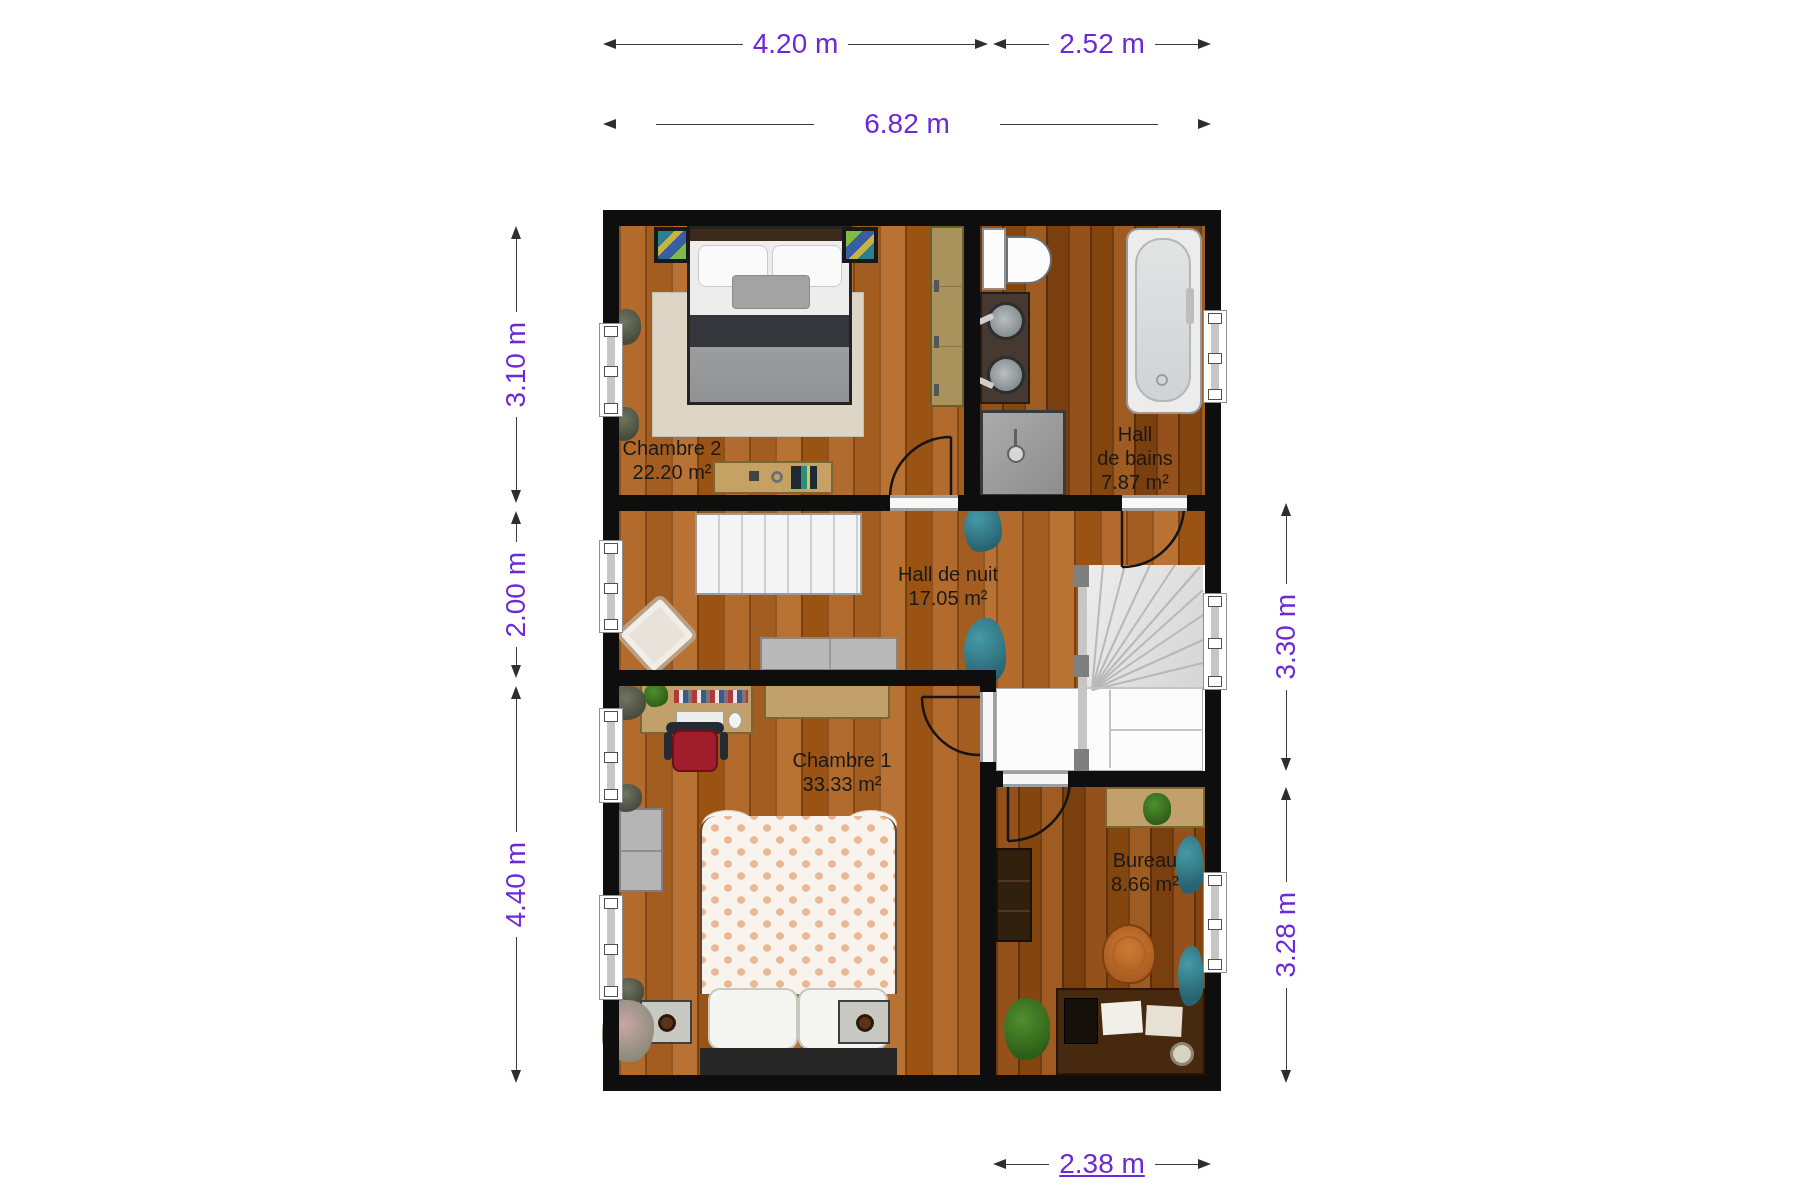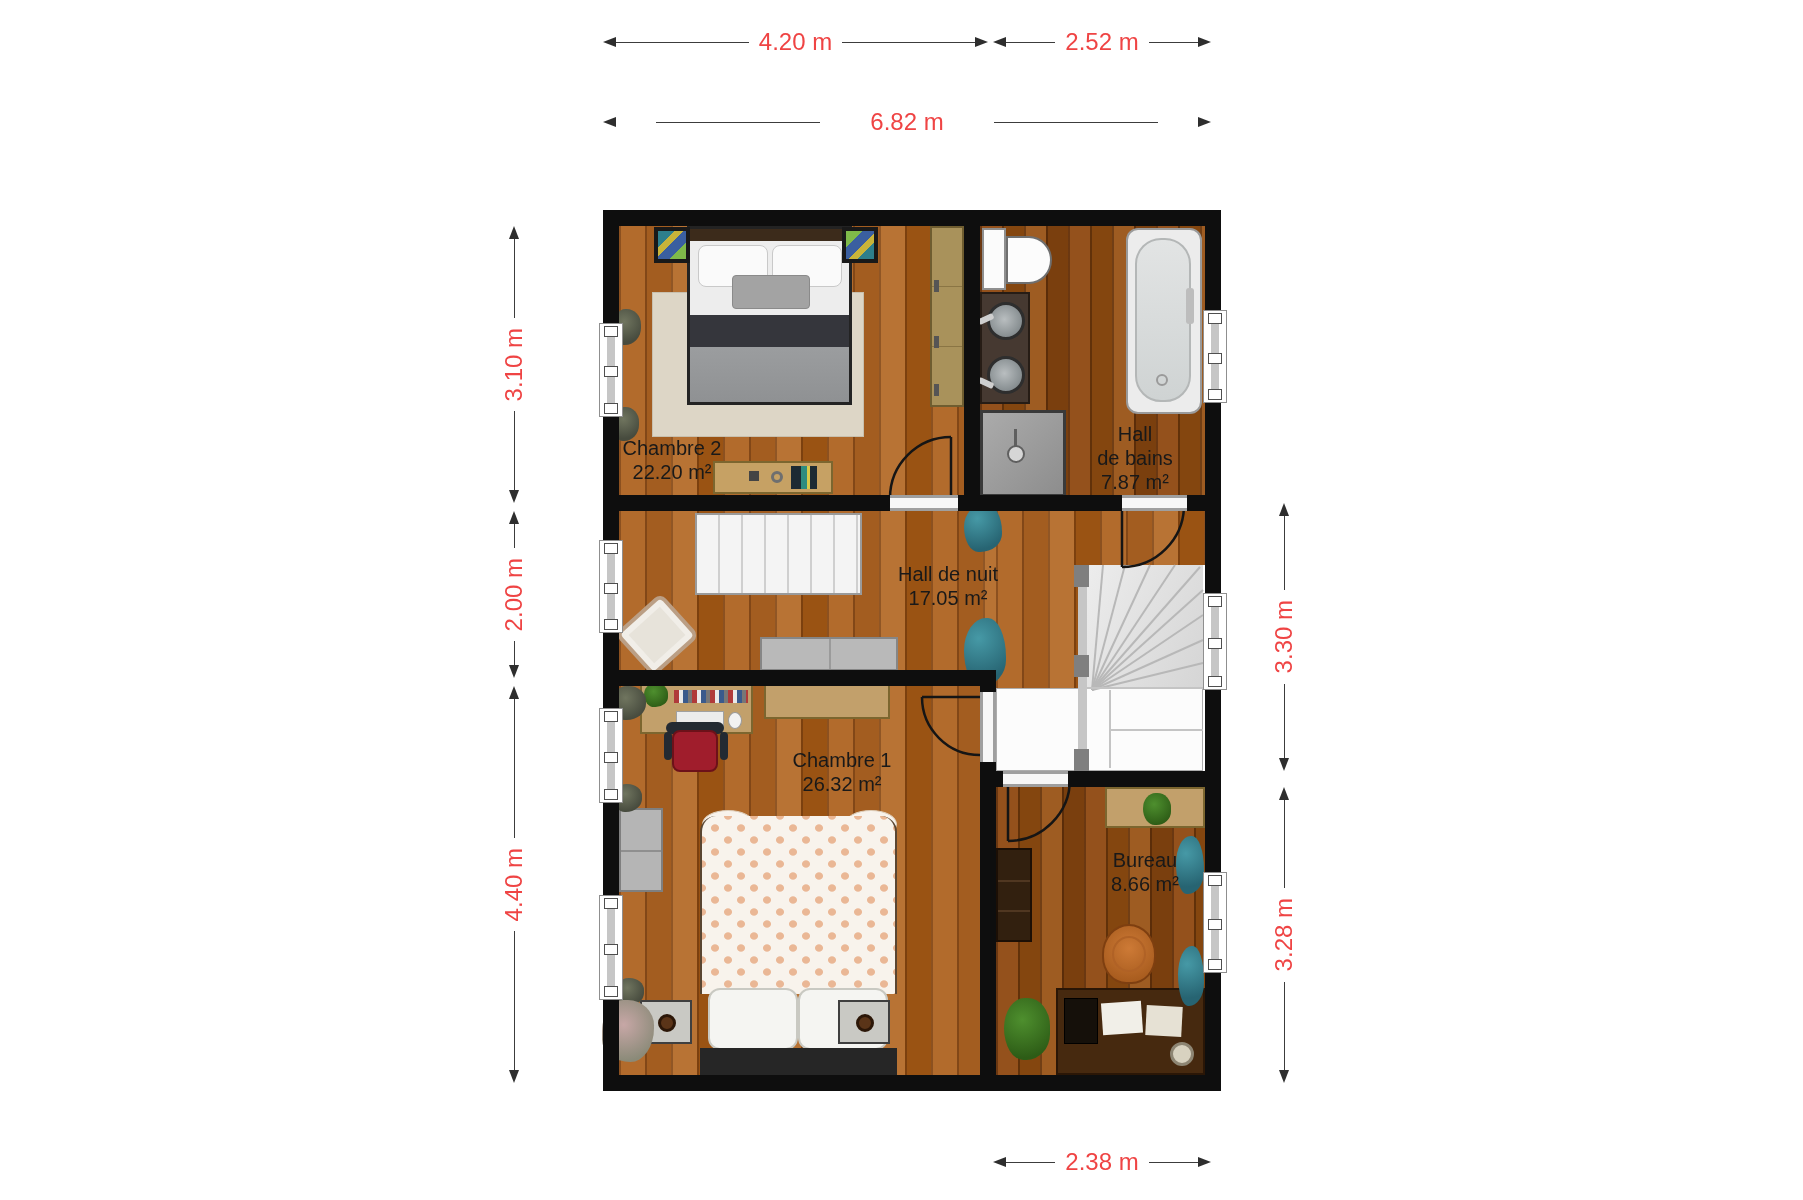--- a/index.html
+++ b/index.html
@@ -18,21 +18,21 @@
       repeating-linear-gradient(90deg, rgba(40,15,0,.38) 0 2px, rgba(0,0,0,0) 2px 22px),
       repeating-linear-gradient(90deg, #94511c 0 22px, #84460f 22px 44px, #9e5c22 44px 66px, #7a3f0e 66px 88px);}
   
   .win{position:absolute;background:#fff;border:1px solid #8f8f8f;box-sizing:border-box;}
   .win .rail{position:absolute;left:7px;right:7px;top:2px;bottom:2px;background:#c6c6c6;}
   .win .wh{position:absolute;width:12px;height:9px;background:#fff;border:1px solid #4f4f4f;left:4px;}
   
   .thresh-h{position:absolute;background:linear-gradient(180deg,#9f9f9f 0 3px,#f7f7f7 3px 13px,#9f9f9f 13px 16px);}
   .thresh-v{position:absolute;background:linear-gradient(90deg,#9f9f9f 0 3px,#f7f7f7 3px 13px,#9f9f9f 13px 16px);}
   
-  .dim{position:absolute;display:flex;align-items:center;font-size:24px;color:#ef4444;white-space:nowrap;}
+  .dim{position:absolute;display:flex;align-items:center;font-size:28px;color:#6d28d9;white-space:nowrap;}
   .dim .ln{flex:1;border-top:1.5px solid #3c3c3c;height:0;}
   .dim .lbl{padding:0 10px;}
   .dim-v{flex-direction:column;}
   .dim-v .ln{border-top:none;border-left:1.5px solid #3c3c3c;width:0;}
   .dim-v .lbl{padding:10px 0;writing-mode:vertical-rl;transform:rotate(180deg);}
   .ah{width:0;height:0;}
   .ah-l{border-top:5px solid transparent;border-bottom:5px solid transparent;border-right:13px solid #2e2e2e;}
   .ah-r{border-top:5px solid transparent;border-bottom:5px solid transparent;border-left:13px solid #2e2e2e;}
   .ah-u{border-left:5px solid transparent;border-right:5px solid transparent;border-bottom:13px solid #2e2e2e;}
   .ah-d{border-left:5px solid transparent;border-right:5px solid transparent;border-top:13px solid #2e2e2e;}
@@ -304,21 +304,21 @@
     <div>Hall</div>
     <div>de bains</div>
     <div>7.87 m²</div>
   </div>
   <div class="room-label" style="left:868px;top:562px;width:160px;">
     <div>Hall de nuit</div>
     <div>17.05 m²</div>
   </div>
   <div class="room-label" style="left:762px;top:748px;width:160px;">
     <div>Chambre 1</div>
-    <div>26.32 m²</div>
+    <div>33.33 m²</div>
   </div>
   <div class="room-label" style="left:1063px;top:848px;width:164px;">
     <div>Bureau</div>
     <div>8.66 m²</div>
   </div>
 
   <div class="dim" style="left:603px;top:28px;width:385px;">
     <span class="ah ah-l"></span>
       <span class="ln"></span>
     <span class="lbl">4.20 m</span>
@@ -332,21 +332,21 @@
     <span class="ln"></span>
       <span class="ah ah-r"></span>
   </div>
   <div class="dim" style="left:603px;top:108px;width:608px;gap:40px;">
     <span class="ah ah-l"></span>
       <span class="ln"></span>
     <span class="lbl">6.82 m</span>
     <span class="ln"></span>
       <span class="ah ah-r"></span>
   </div>
-  <div class="dim" style="left:993px;top:1148px;width:218px;">
+  <div class="dim" style="left:993px;top:1148px;width:218px;text-decoration:underline;">
     <span class="ah ah-l"></span>
       <span class="ln"></span>
     <span class="lbl">2.38 m</span>
     <span class="ln"></span>
       <span class="ah ah-r"></span>
   </div>
   <div class="dim dim-v" style="left:500px;top:226px;height:277px;">
     <span class="ah ah-u"></span>
       <span class="ln"></span>
     <span class="lbl">3.10 m</span>

